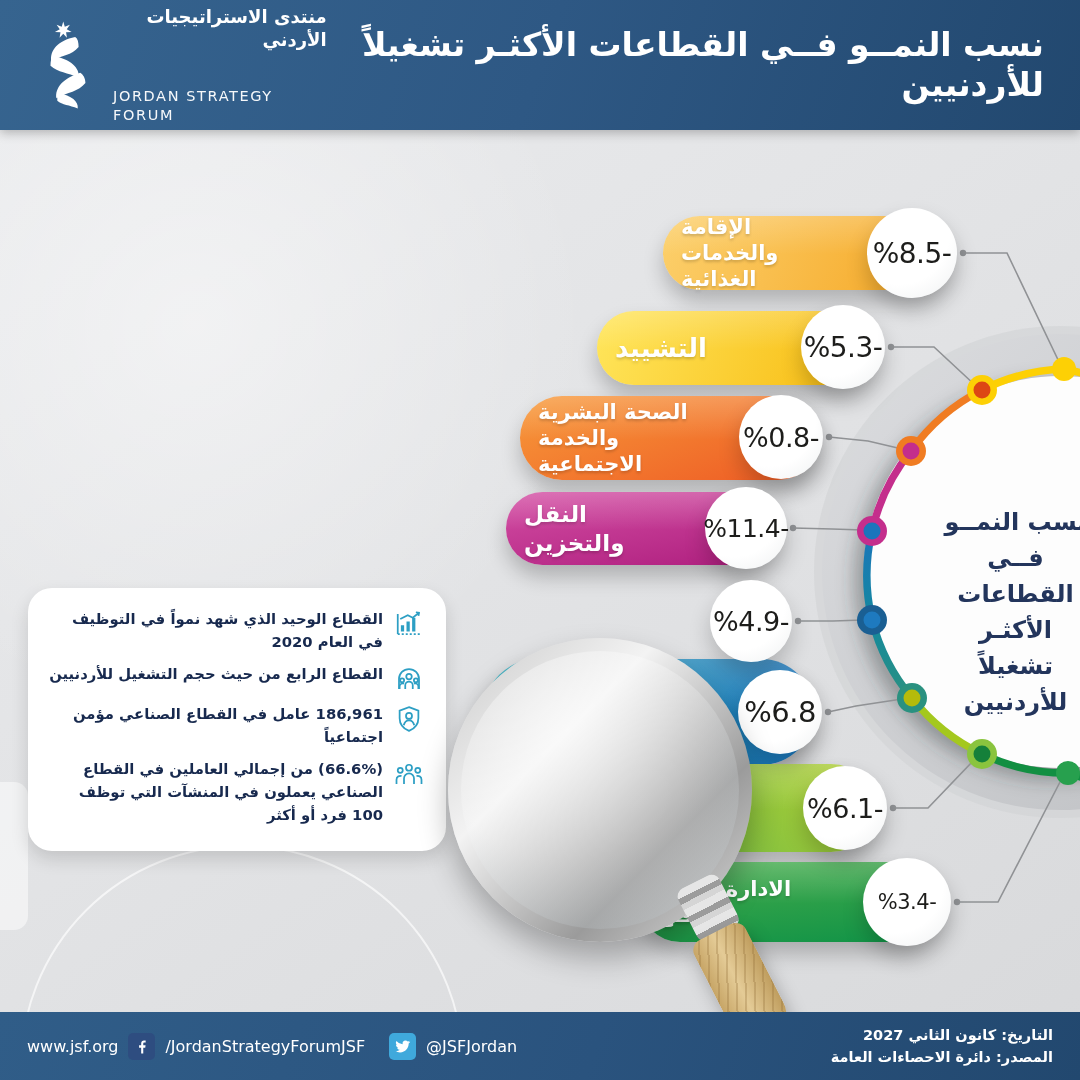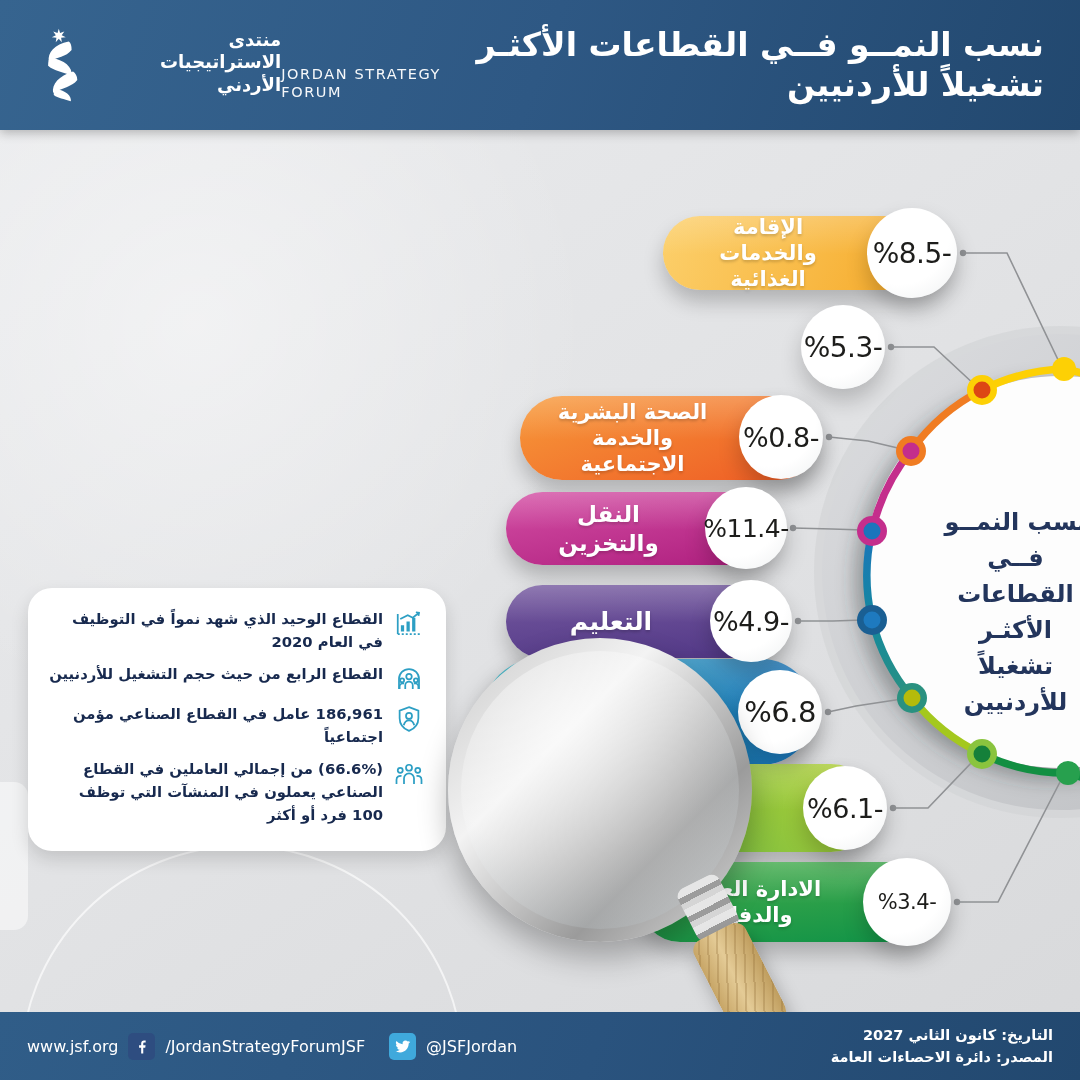--- a/index.html
+++ b/index.html
@@ -9,21 +9,21 @@
       radial-gradient(circle at 18% 30%, rgba(255,255,255,.45), rgba(255,255,255,0) 34%),
       linear-gradient(145deg,#ebecee 0%,#e3e4e6 45%,#d8d9db 100%);}
   
   .bar{position:absolute;left:0;right:0;display:flex;align-items:center;color:#fff;z-index:20;}
   header.bar{top:0;height:130px;padding:0 36px;box-sizing:border-box;
     background:linear-gradient(110deg,#36648f 0%,#2e5884 50%,#22486f 100%);
     box-shadow:0 3px 10px rgba(0,0,0,.25);}
   footer.bar{bottom:0;height:68px;padding:0 27px;box-sizing:border-box;
     background:linear-gradient(110deg,#305d88 0%,#2a537e 55%,#22486f 100%);}
   .logo{display:flex;align-items:center;gap:14px;}
-  .logo-text{display:flex;flex-direction:row;line-height:1.25;}
+  .logo-text{display:flex;flex-direction:column;line-height:1.25;}
   .logo-ar{font-size:18px;font-weight:bold;direction:rtl;}
   .logo-en{font-size:14.5px;letter-spacing:1.6px;font-weight:normal;opacity:.96;margin-top:36px;}
   .page-title{margin:0 0 0 auto;font-size:33px;font-weight:bold;direction:rtl;text-align:right;line-height:1.2;}
   .footer-left{display:flex;align-items:center;gap:10px;font-size:16px;}
   .social{width:27px;height:27px;border-radius:5px;display:flex;align-items:center;justify-content:center;}
   .fb{background:#2e4d80;}
   .tw{background:#3fa9dc;}
   .footer-right{margin-left:auto;text-align:right;direction:rtl;font-size:14.5px;font-weight:bold;line-height:1.55;}
   
   .decor-circle{position:absolute;left:20px;top:845px;width:440px;height:440px;border-radius:50%;
@@ -31,21 +31,21 @@
   .decor-tab{position:absolute;left:-14px;top:782px;width:42px;height:148px;border-radius:14px;
     background:rgba(255,255,255,.5);z-index:0;}
   
   #wheel-svg{position:absolute;left:0;top:0;z-index:1;}
   .wheel-text{position:absolute;left:928px;top:504px;width:175px;z-index:2;direction:rtl;
     text-align:center;font-size:24px;font-weight:bold;color:#23355c;line-height:1.5;}
   
   #pills-layer{position:absolute;inset:0;z-index:2;}
   .pill{position:absolute;box-shadow:0 12px 20px rgba(0,0,0,.22);}
   .pill-label{position:absolute;inset:0;display:flex;flex-direction:column;justify-content:center;
-    direction:rtl;text-align:center;color:#fff;font-weight:bold;line-height:1.25;box-sizing:border-box;
+    direction:rtl;text-align:left;color:#fff;font-weight:bold;line-height:1.25;box-sizing:border-box;
     text-shadow:0 2px 3px rgba(0,0,0,.18);}
   .val-circle{position:absolute;border-radius:50%;z-index:3;display:flex;align-items:center;justify-content:center;
     background:radial-gradient(circle at 36% 30%,#ffffff 58%,#eef0f1 100%);
     box-shadow:0 12px 22px rgba(0,0,0,.20);}
   .val-circle span{direction:ltr;unicode-bidi:bidi-override;font-weight:normal;color:#1d1d1b;letter-spacing:-.5px;}
   
   .info-box{position:absolute;left:28px;top:588px;width:418px;min-height:226px;z-index:2;box-sizing:border-box;
     background:#fff;border-radius:24px;box-shadow:0 8px 18px rgba(0,0,0,.14);
     padding:20px 22px 16px 18px;direction:rtl;}
   .info-row{display:flex;align-items:flex-start;gap:11px;margin-bottom:9px;}
@@ -149,44 +149,44 @@
   <div id="pills-layer">
       <div class="pill" style="left: 663px; top: 216px; width: 285px; height: 74px; border-radius: 37px; background: linear-gradient(rgba(255, 255, 255, 0.2), rgba(255, 255, 255, 0) 52%), linear-gradient(115deg, rgb(252, 208, 108), rgb(245, 166, 35));">
         <div class="pill-label" style="font-size: 21px; padding-right: 93px; padding-left: 18px;">
           <span>الإقامة والخدمات</span>
           <span>الغذائية</span>
         </div>
       </div>
       <div class="val-circle" style="left: 867px; top: 208px; width: 90px; height: 90px;">
         <span style="font-size: 28px;">%8.5-</span>
       </div>
+      <div class="pill" style="left: 597px; top: 311px; width: 276px; height: 74px; border-radius: 37px; background: linear-gradient(rgba(255, 255, 255, 0.2), rgba(255, 255, 255, 0) 52%), linear-gradient(115deg, rgb(255, 230, 92), rgb(247, 185, 14));">
+        <div class="pill-label" style="font-size: 26px; padding-right: 84px; padding-left: 18px;">
+          <span>التشييد</span>
+        </div>
+      </div>
       <div class="val-circle" style="left: 801px; top: 305px; width: 84px; height: 84px;">
         <span style="font-size: 28px;">%5.3-</span>
       </div>
       <div class="pill" style="left: 520px; top: 396px; width: 300px; height: 84px; border-radius: 42px; background: linear-gradient(rgba(255, 255, 255, 0.2), rgba(255, 255, 255, 0) 52%), linear-gradient(160deg, rgb(247, 154, 58), rgb(238, 90, 36));">
         <div class="pill-label" style="font-size: 21px; padding-right: 93px; padding-left: 18px;">
           <span>الصحة البشرية</span>
           <span>والخدمة الاجتماعية</span>
         </div>
       </div>
       <div class="val-circle" style="left: 739px; top: 395px; width: 84px; height: 84px;">
         <span style="font-size: 27px;">%0.8-</span>
       </div>
       <div class="pill" style="left: 506px; top: 492px; width: 268px; height: 73px; border-radius: 36.5px; background: linear-gradient(rgba(255, 255, 255, 0.2), rgba(255, 255, 255, 0) 52%), linear-gradient(170deg, rgb(212, 79, 164), rgb(174, 30, 126));">
         <div class="pill-label" style="font-size: 23px; padding-right: 81px; padding-left: 18px;">
           <span>النقل والتخزين</span>
         </div>
       </div>
       <div class="val-circle" style="left: 705px; top: 487px; width: 82px; height: 82px;">
         <span style="font-size: 25px;">%11.4-</span>
-      </div>
-      <div class="pill" style="left: 506px; top: 585px; width: 272px; height: 73px; border-radius: 36.5px; background: linear-gradient(rgba(255, 255, 255, 0.2), rgba(255, 255, 255, 0) 52%), linear-gradient(175deg, rgb(117, 89, 159), rgb(81, 55, 134));">
-        <div class="pill-label" style="font-size: 25px; padding-right: 80px; padding-left: 18px;">
-          <span>التعليم</span>
-        </div>
       </div>
       <div class="val-circle" style="left: 710px; top: 580px; width: 82px; height: 82px;">
         <span style="font-size: 27px;">%4.9-</span>
       </div>
       <div class="pill" style="left: 484px; top: 659px; width: 330px; height: 106px; border-radius: 53px; background: linear-gradient(rgba(255, 255, 255, 0.2), rgba(255, 255, 255, 0) 52%), linear-gradient(90deg, rgb(41, 169, 185), rgb(27, 117, 188));">
         <div class="pill-label" style="font-size: 42px; padding-right: 118px; padding-left: 18px;">
           <span>الصناعة</span>
         </div>
       </div>
       <div class="val-circle" style="left: 738px; top: 670px; width: 84px; height: 84px;">

